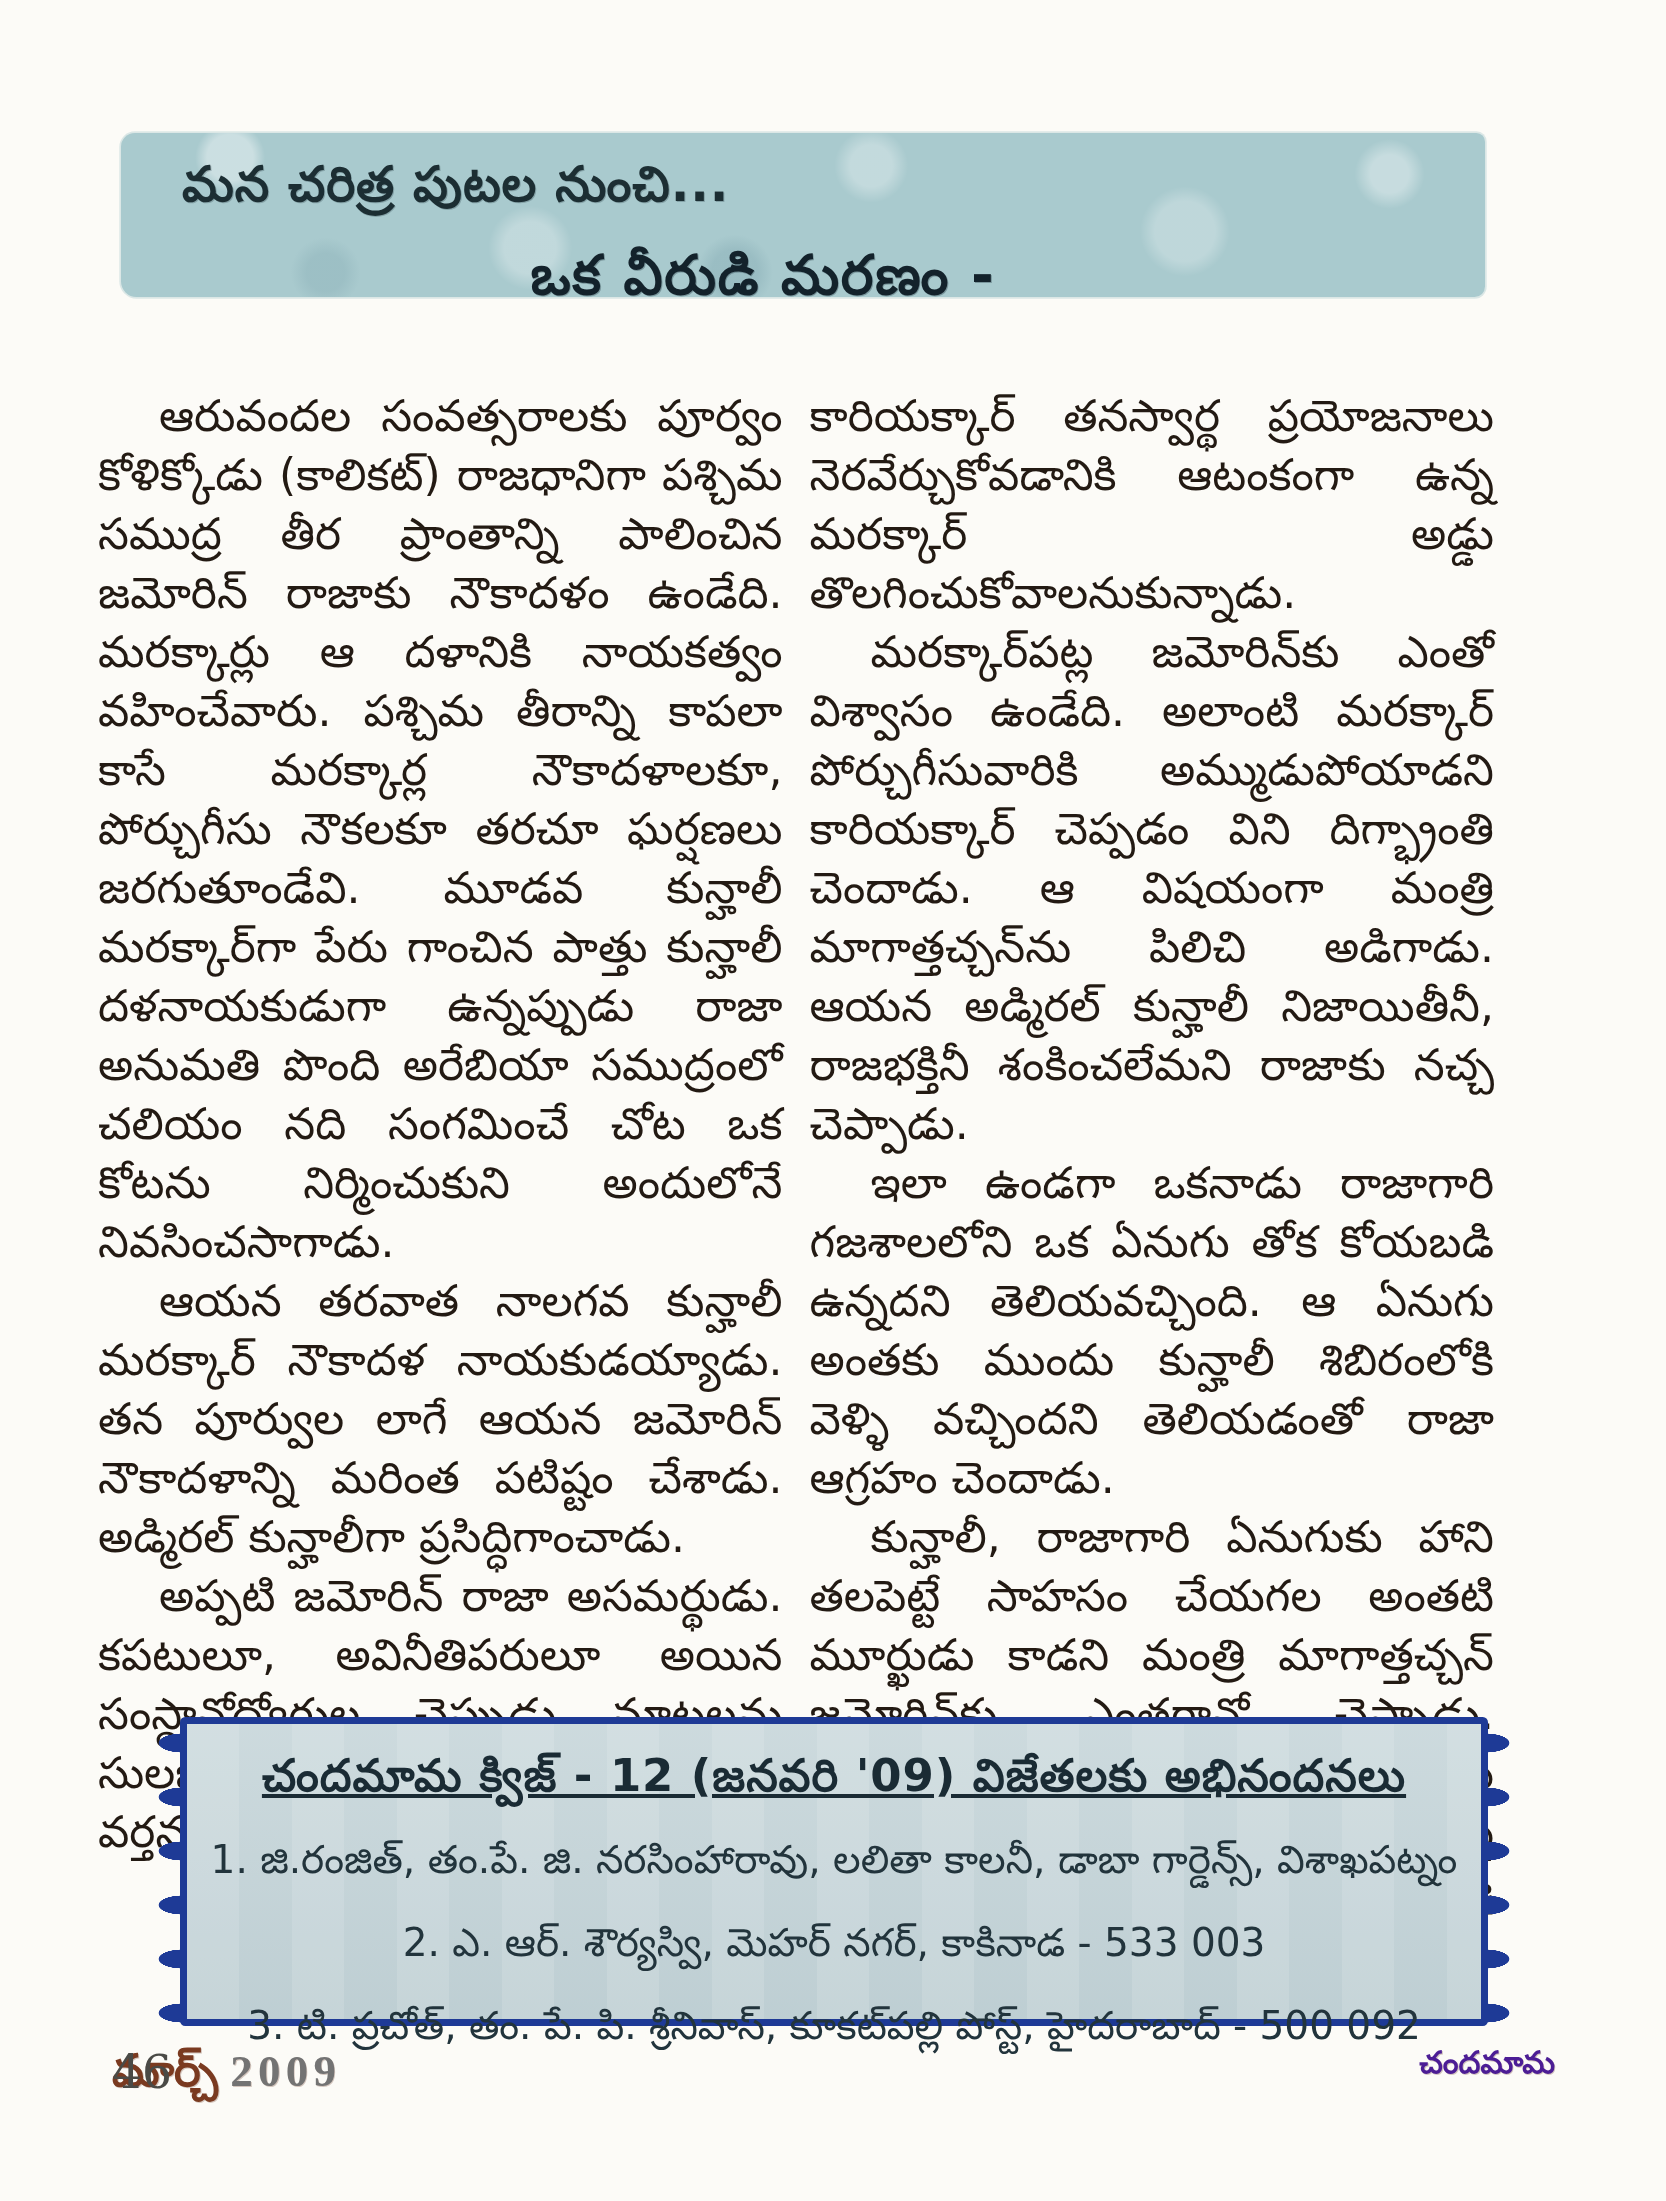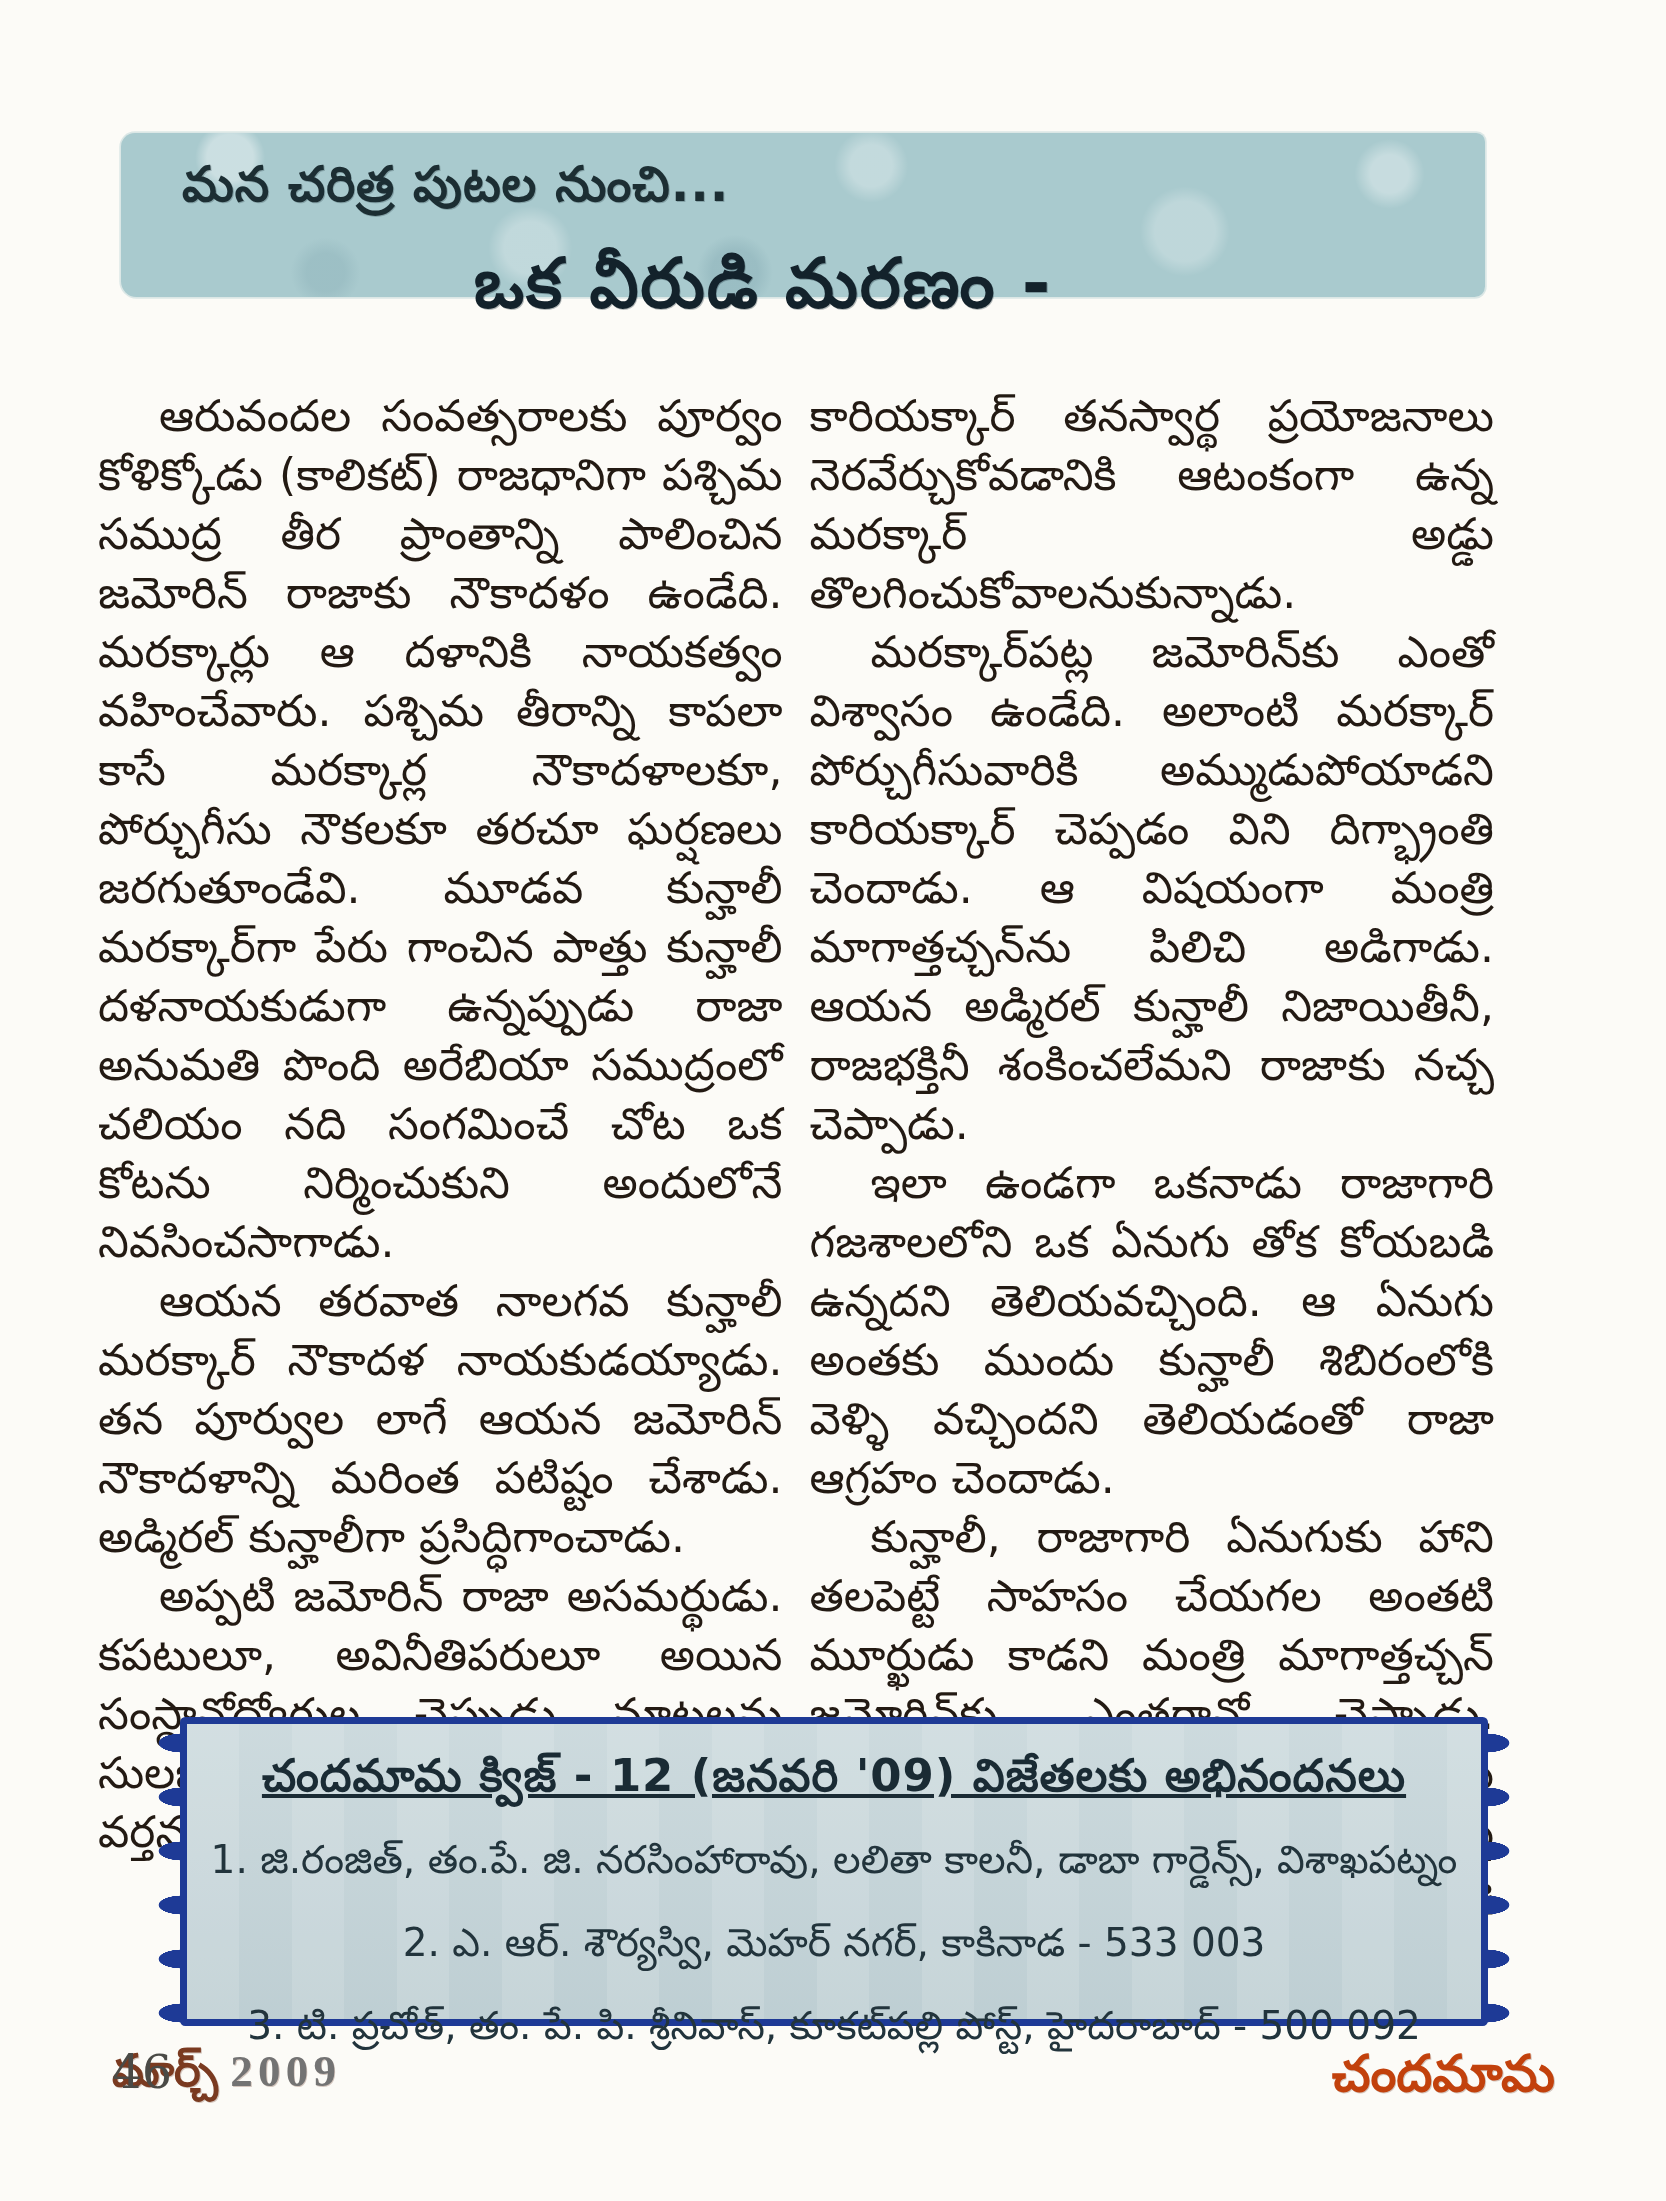--- a/index.html
+++ b/index.html
@@ -27,21 +27,21 @@
     box-shadow:0 0 0 1.7px rgba(169,202,206,.4);
   }
   .banner-kicker{
     position:absolute;left:61px;top:23px;
     font-size:49px;font-weight:600;color:#1c2e33;letter-spacing:0.9px;
     text-shadow:0.9px 0.9px 0 rgba(20,40,46,.25);
   }
   .banner-title{
     position:absolute;left:0;right:0;top:110px;text-align:center;
     transform:translateX(-40px);
-    font-size:69px;font-weight:700;color:#13222b;letter-spacing:1.7px;
+    font-size:55px;font-weight:700;color:#13222b;letter-spacing:1.7px;
     text-shadow:0.9px 0.9px 0 rgba(10,30,40,.30);
   }
 
   
   .columns{
     position:absolute;left:98px;top:386px;width:1396px;height:1321px;
     display:flex;gap:27px;
   }
   .col{
     flex:1;min-width:0;
@@ -92,21 +92,21 @@
   }
   .footer-issue .year{
     color:#737373;letter-spacing:5.2px;margin-left:12.2px;
     font-family:Liberation Serif, serif;
   }
   .footer-pagenum{
     position:absolute;left:0;right:0;top:0;
     font-size:47px;color:#4a4a46;font-family:"DejaVu Serif", serif;
   }
   .footer-magazine{
-    position:absolute;right:0;top:0;font-size:51px;font-weight:700;color:#c2410c;
+    position:absolute;right:0;top:0;font-size:31px;font-weight:700;color:#4c1d95;
     text-shadow:0.9px 0.9px 0 rgba(90,40,20,.25);
   }
 </style>
 </head>
 <body>
 
 <div class="banner">
   <div class="banner-kicker">మన చరిత్ర పుటల నుంచి...</div>
   <div class="banner-title">ఒక వీరుడి మరణం -</div>
 </div>

